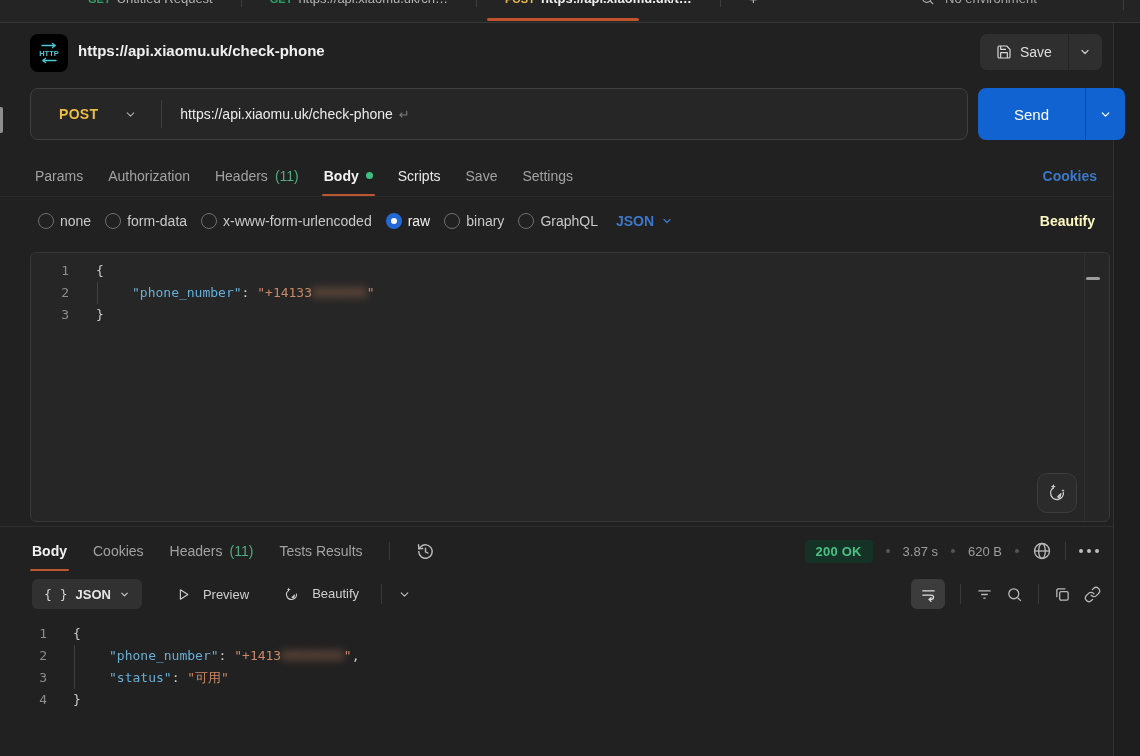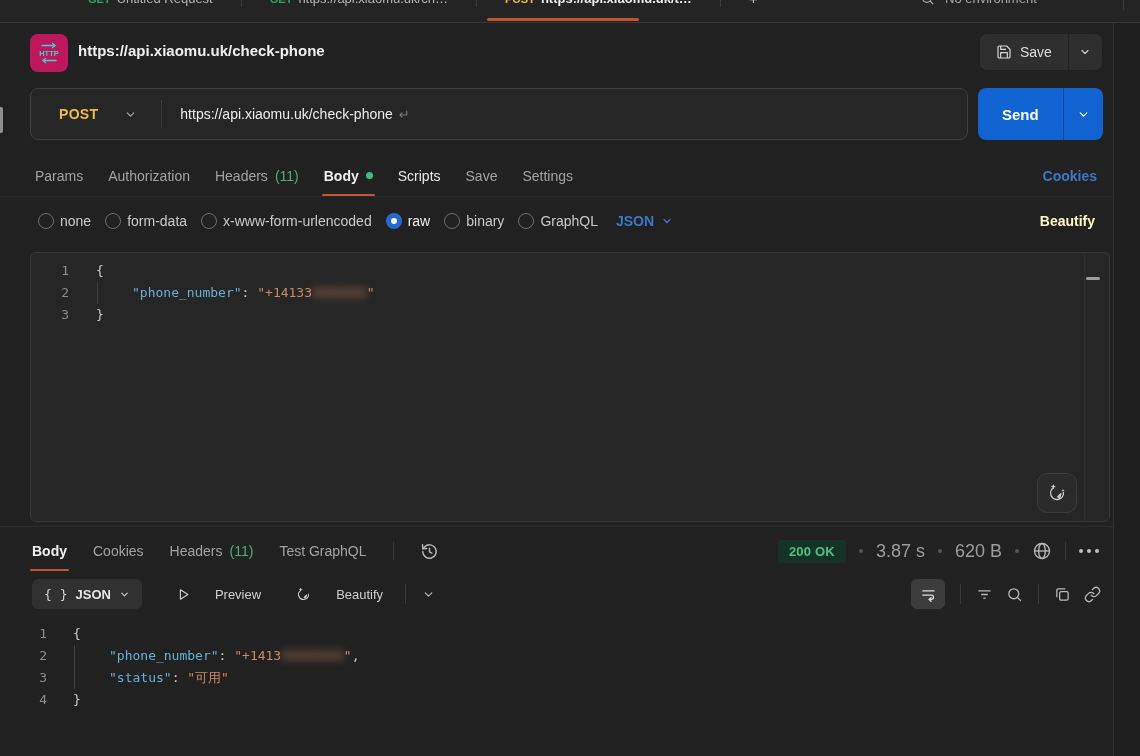--- a/index.html
+++ b/index.html
@@ -25,40 +25,40 @@
   
   .main { position:absolute; left:0; top:23px; width:1113px; height:733px; background:#212121; }
   .right-rail { position:absolute; right:0; top:23px; width:27px; height:733px;
     background:#1e1e1e; border-left:1px solid #303030; }
   .left-indicator { position:absolute; left:0; top:84px; width:3px; height:26px;
     background:#8f8f8f; border-radius:0 2px 2px 0; }
 
   
   .header-row { position:absolute; left:0; top:8px; width:100%; height:46px; }
   .http-badge { position:absolute; left:30px; top:3px; width:38px; height:38px; border-radius:8px;
-    background:#be185d; display:flex; align-items:center; justify-content:center; }
+    background:#000000; display:flex; align-items:center; justify-content:center; }
   .req-title { position:absolute; left:78px; top:11px; font-size:15px; font-weight:bold; color:#f0f0f0; }
   .save-btn { position:absolute; left:980px; top:3px; height:36px; display:flex; border-radius:7px;
     overflow:hidden; background:#2f2f2f; color:#dedede; }
   .save-main { display:flex; align-items:center; gap:8px; padding:0 16px; font-size:14px; cursor:pointer; }
   .save-chev { display:flex; align-items:center; justify-content:center; width:34px;
     border-left:1px solid #232323; cursor:pointer; }
 
   
   .url-row { position:absolute; left:0; top:65px; width:100%; height:56px; }
   .url-bar { position:absolute; left:30px; top:0; width:938px; height:52px; background:#262626;
     border:1px solid #404040; border-radius:8px; display:flex; align-items:center; }
   .method-box { display:flex; align-items:center; gap:26px; padding:0 24px 0 28px; cursor:pointer; }
   .method-label { color:#ecbc43; font-weight:bold; font-size:14px; letter-spacing:.3px; }
   .url-bar .vdiv { width:1px; height:28px; background:#3d3d3d; }
   .url-text { margin-left:18px; font-size:14px; color:#ececec; }
   .return-hint { color:#7a7a7a; margin-left:6px; font-size:13px; }
   .send-btn { position:absolute; left:978px; top:0; height:52px; display:flex; border-radius:8px;
     overflow:hidden; background:#1163d2; color:#fff; }
-  .send-main { display:flex; align-items:center; padding:0 24px; font-size:15px; font-weight:bold; cursor:pointer; }
+  .send-main { display:flex; align-items:center; padding:0 36px; font-size:15px; font-weight:normal; cursor:pointer; }
   .send-chev { display:flex; align-items:center; justify-content:center; width:40px;
     border-left:1px solid rgba(0,0,0,.28); cursor:pointer; }
 
   
   .req-tabs { position:absolute; left:0; top:132px; width:100%; height:42px; display:flex;
     align-items:center; gap:25px; padding-left:35px; font-size:14px; color:#a2a2a2;
     border-bottom:1px solid #2a2a2a; }
   .rtab { position:relative; display:flex; align-items:center; gap:7px; height:100%; cursor:pointer; }
   .rtab.white { color:#e8e8e8;text-align:right; }
   .rtab.active { color:#f2f2f2; font-weight:bold; }
@@ -98,32 +98,32 @@
 
   
   .resp { position:absolute; left:0; top:503px; width:100%; bottom:0; border-top:1px solid #2e2e2e; }
   .resp-tabs { position:absolute; left:0; top:4px; width:100%; height:40px; display:flex;
     align-items:center; gap:26px; padding-left:32px; font-size:14px; color:#a2a2a2; }
   .resp-tabs .vdiv { width:1px; height:18px; background:#3a3a3a; }
   .icon-btn { display:flex; align-items:center; justify-content:center; cursor:pointer; color:#b9b9b9; }
   .status-cluster { position:absolute; right:14px; top:0; height:100%; display:flex; align-items:center; gap:13px; }
   .status-pill { background:#143226; color:#4cc084; font-size:13px; font-weight:bold;
     padding:4px 11px; border-radius:4px; letter-spacing:.2px; }
-  .meta-txt { color:#9d9d9d; font-size:18px; }
+  .meta-txt { color:#9d9d9d; font-size:13px; }
   .sep-dot { width:4px; height:4px; border-radius:50%; background:#565656; }
   .dots3 { display:flex; gap:4px; }
   .dots3 i { width:4px; height:4px; border-radius:50%; background:#bfbfbf; }
 
   .resp-toolbar { position:absolute; left:0; top:50px; width:100%; height:34px; display:flex;
     align-items:center; padding-left:32px; font-size:13px; color:#c6c6c6; }
   .json-chip { display:flex; align-items:center; gap:8px; background:#313131; border-radius:6px;
     height:30px; padding:0 12px; cursor:pointer; }
   .chip-braces { font-family:"DejaVu Sans Mono", monospace; color:#d2d2d2; }
   .chip-label { font-weight:bold; color:#e6e6e6; }
-  .tool-item { display:flex; align-items:center; gap:24px; cursor:pointer; margin-left:34px; color:#cfcfcf; }
+  .tool-item { display:flex; gap:12px; cursor:pointer; margin-left:34px; color:#cfcfcf; }
   .resp-toolbar .vdiv { width:1px; height:20px; background:#3a3a3a; margin:0 16px 0 22px; }
   .rt-right { position:absolute; right:12px; display:flex; align-items:center; gap:13px; }
   .wrap-chip { background:#3c3c3c; border-radius:6px; width:34px; height:30px; }
   .rt-right .vdiv { margin:0 2px; }
 
   .resp-editor { position:absolute; left:0; top:92px; right:0; bottom:0; padding-top:4px; }
   .resp-editor .gut { width:47px; }
   .resp-editor .lcode { margin-left:26px; }
 
   svg { display:block; }
@@ -300,21 +300,21 @@
     </div>
 
     <div class="resp">
       <div class="resp-tabs">
         <span class="rtab active">Body</span>
         <span class="rtab">Cookies</span>
         <span class="rtab">
             <span>Headers</span>
             <span class="count-green">(11)</span>
           </span>
-        <span class="rtab">Test GraphQL</span>
+        <span class="rtab">Tests Results</span>
         <span class="vdiv"></span>
         <span class="icon-btn">
           <svg width="19" height="19" viewBox="0 0 24 24" fill="none" stroke="#b9b9b9" stroke-width="1.8" stroke-linecap="round" stroke-linejoin="round">
               <path d="M3.5 12a8.5 8.5 0 1 0 2.5-6L3.5 8.5"></path>
               <polyline points="3.2 3.5 3.5 8.5 8.5 8.2"></polyline>
               <polyline points="12 8 12 12.5 15 14"></polyline>
             </svg>
         </span>
         <div class="status-cluster">
           <span class="status-pill">200 OK</span>

